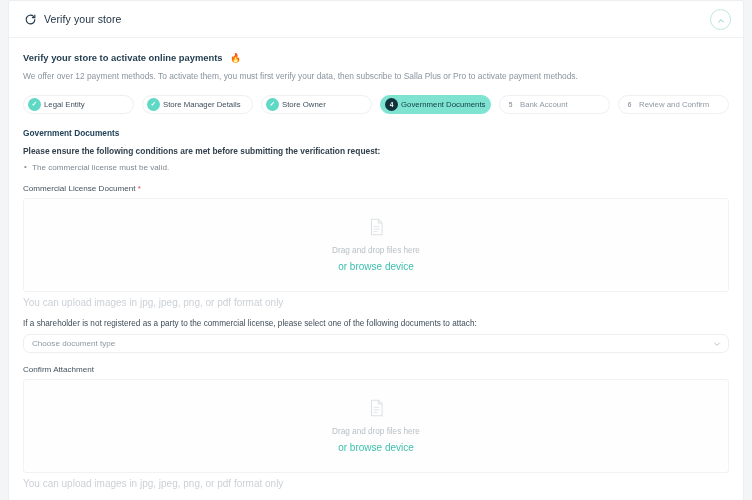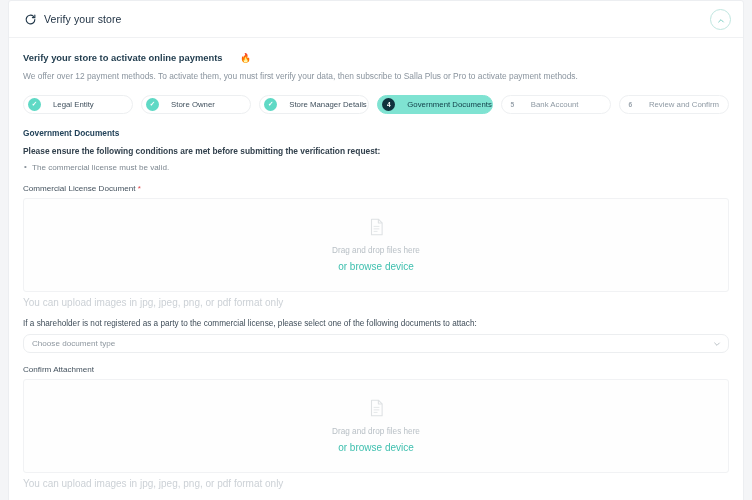--- a/index.html
+++ b/index.html
@@ -64,21 +64,21 @@
 
   
   .card-body { padding: 14px 14px 0 14px; }
 
   .intro-title {
     font-size: 9.4px;
     font-weight: bold;
     color: #1f3b4d;
     display: flex;
     align-items: center;
-    gap: 18px;
+    gap: 8px;
     margin-bottom: 8px;
   }
   .fire-emoji { font-size: 9px; }
 
   .intro-sub {
     font-size: 8.4px;
     color: #8a949e;
     line-height: 1.3;
     margin-bottom: 13px;
   }
@@ -89,21 +89,21 @@
     gap: 8px;
     margin-bottom: 14px;
   }
   .step {
     flex: 1 1 0;
     height: 19px;
     border-radius: 11px;
     display: flex;
     align-items: center;
     padding-left: 4px;
-    gap: 12px;
+    gap: 3px;
     font-size: 7.8px;
     cursor: pointer;
     border: 1px solid #eef0f2;
     background: #fff;
   }
   .step.done { background: #ffffff; border-color: #edeff1; }
   .step.active { background: #7fe3d2; border-color: #7fe3d2; }
   .step.todo { background: #ffffff; border-color: #eef0f2; }
 
   .step-marker {
@@ -263,26 +263,26 @@
 
       <div class="stepper">
 
         <div class="step done">
           <span class="step-marker">✓</span>
           <span class="step-label">Legal Entity</span>
         </div>
 
         <div class="step done">
           <span class="step-marker">✓</span>
-          <span class="step-label">Store Owner</span>
+          <span class="step-label">Store Manager Details</span>
         </div>
 
         <div class="step done">
           <span class="step-marker">✓</span>
-          <span class="step-label">Store Manager Details</span>
+          <span class="step-label">Store Owner</span>
         </div>
 
         <div class="step active">
           <span class="step-marker">4</span>
           <span class="step-label">Government Documents</span>
         </div>
 
         <div class="step todo">
           <span class="step-marker">5</span>
           <span class="step-label">Bank Account</span>

